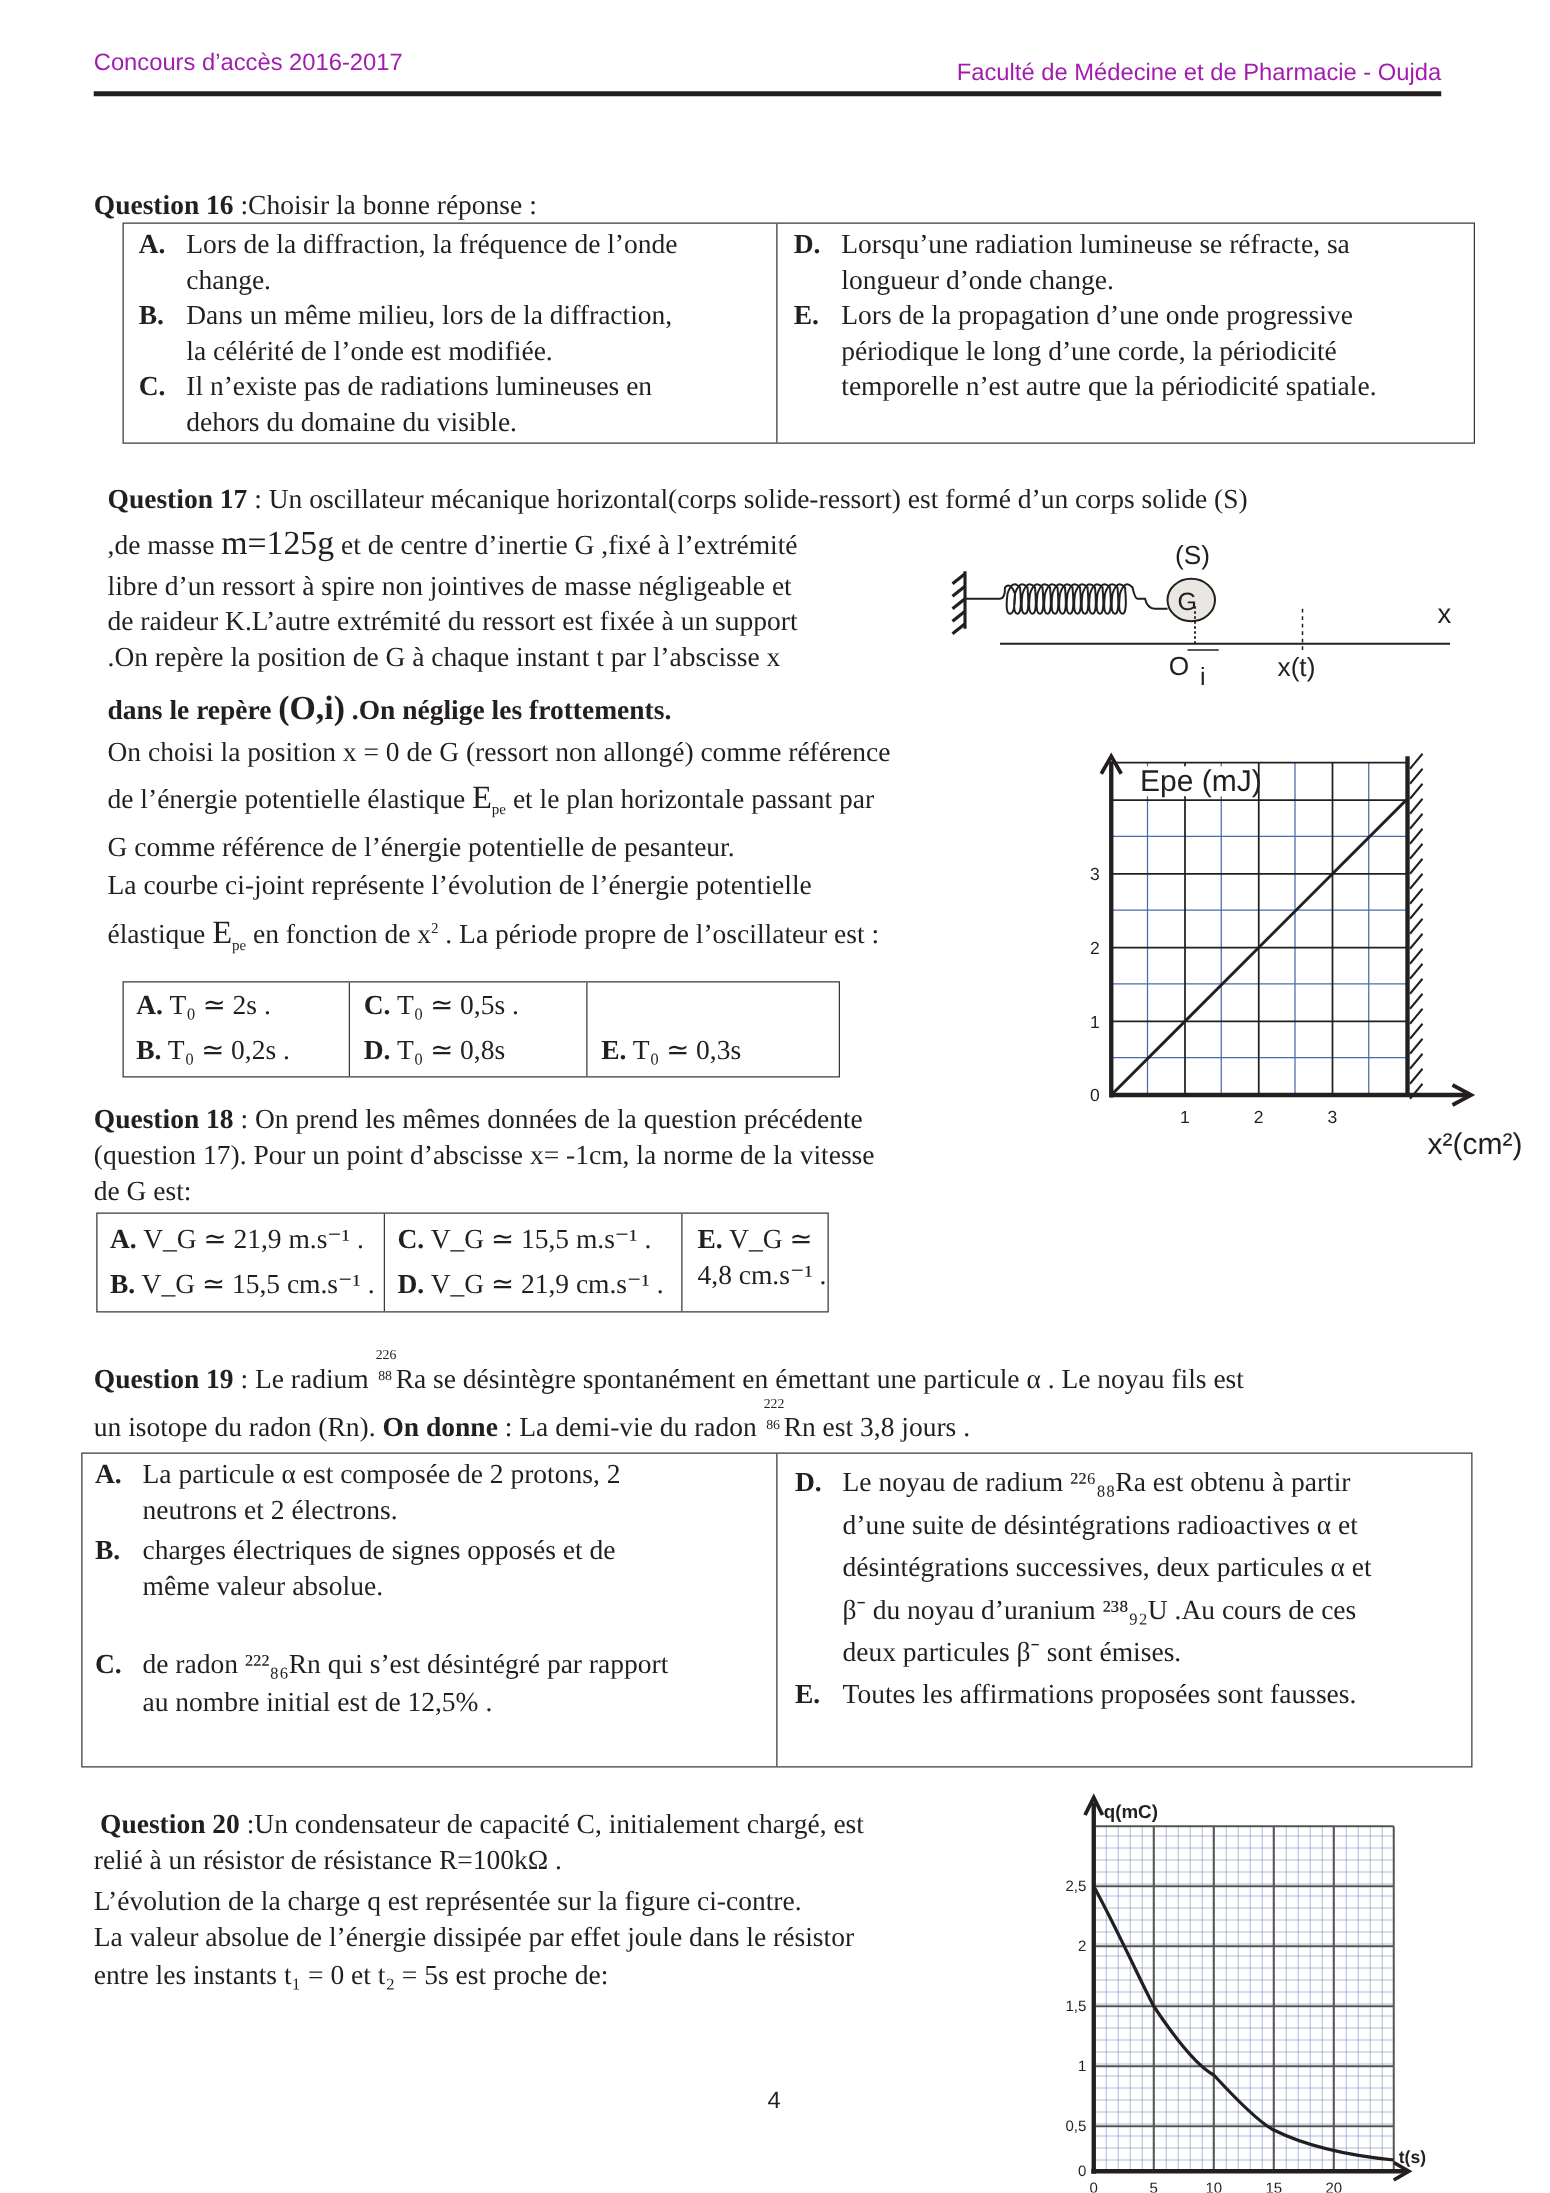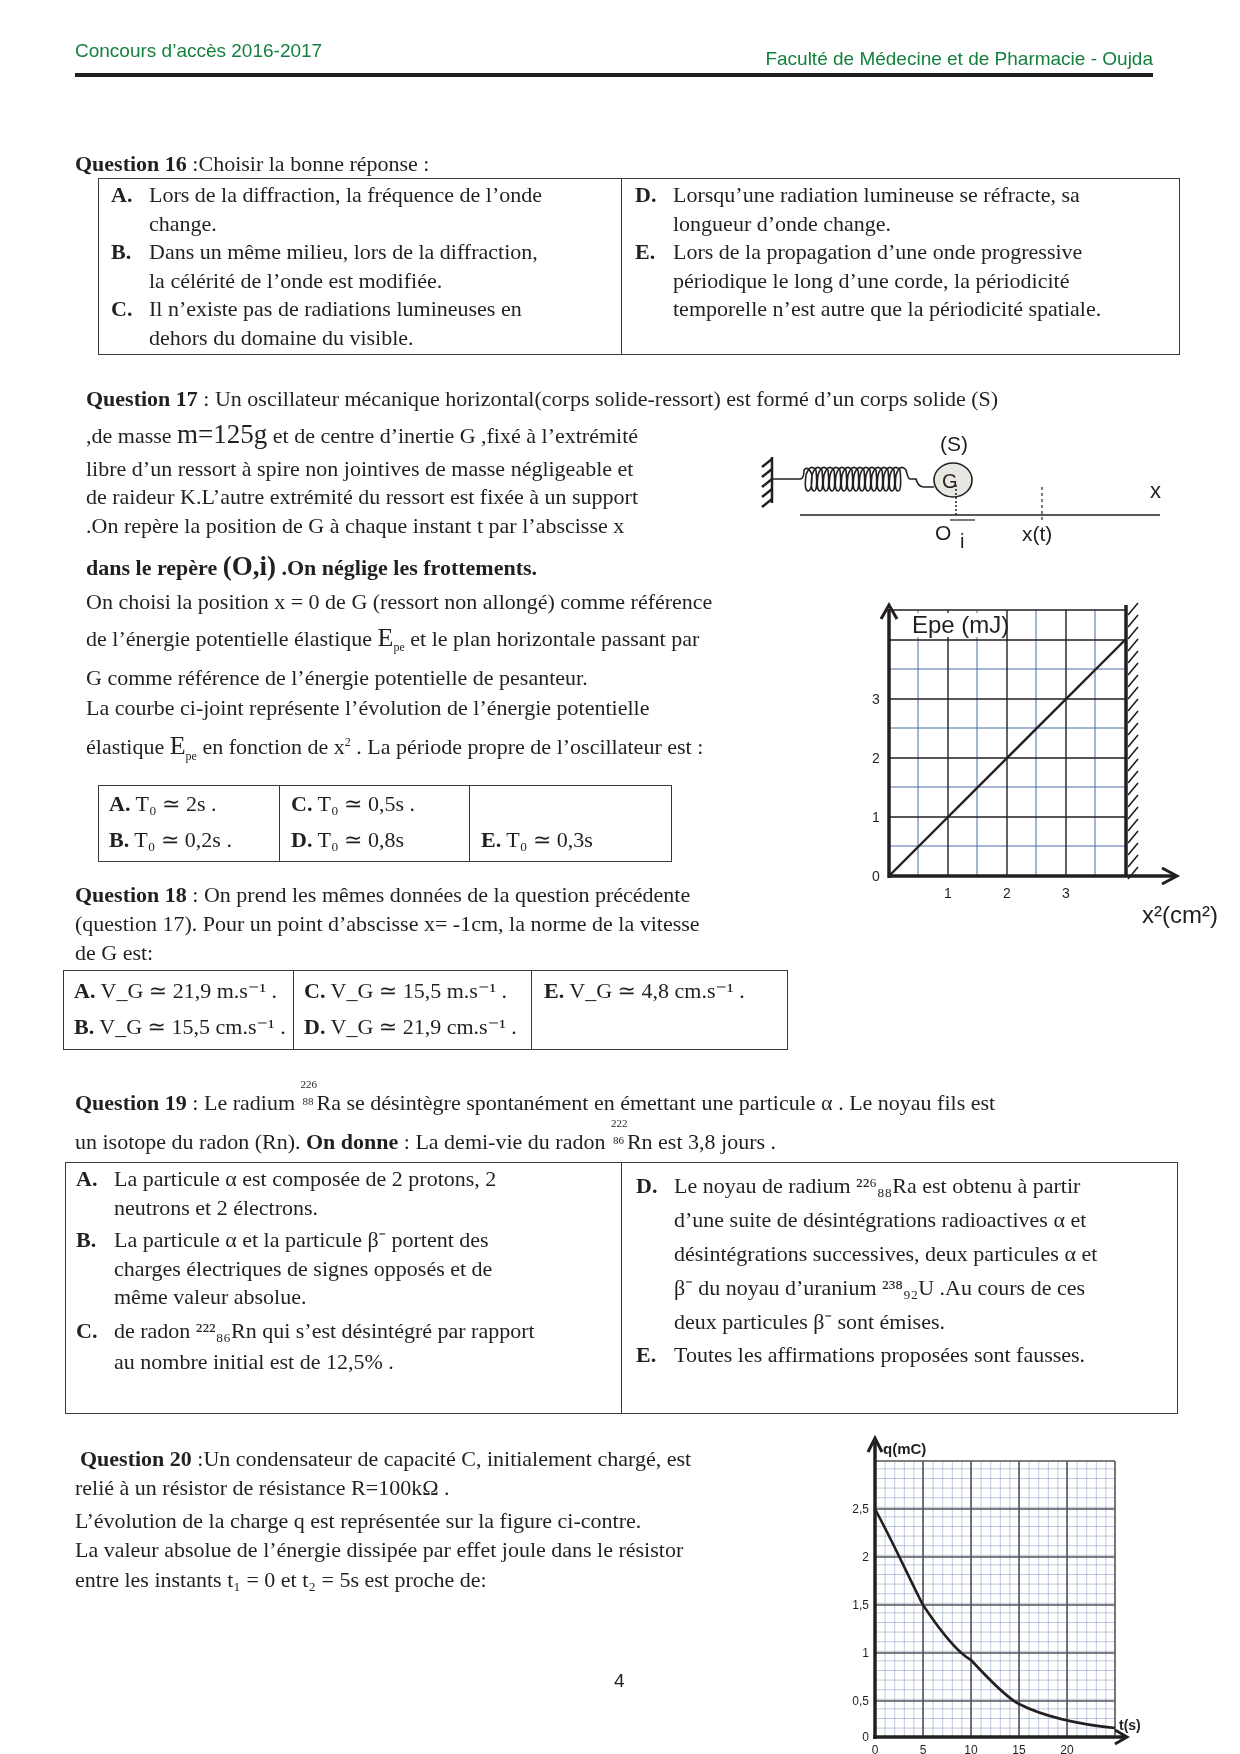--- a/index.html
+++ b/index.html
@@ -1,19 +1,19 @@
 <!DOCTYPE html>
 <html><head>
 <meta charset="utf-8">
 <style>
   html, body { margin:0; padding:0; background:#ffffff; }
   body { width:1240px; height:1754px; position:relative; overflow:hidden; color:#231f20;
          font-family:"Liberation Serif", serif; }
   .abs { position:absolute; }
-  .hdr { font-family:"Liberation Sans", sans-serif; font-size:19px; color:#15803d; }
+  .hdr { font-family:"Liberation Sans", sans-serif; font-size:19px; color:#a21caf; }
   .rule { position:absolute; left:75px; width:1078px; top:73px; height:4px; background:#231f20; }
   .q { font-size:22px; line-height:28px; white-space:nowrap; }
   .q b { font-weight:bold; }
   .box { position:absolute; border:1.5px solid #3a3a3a; box-sizing:border-box; }
   .vdiv { position:absolute; top:0; bottom:0; width:0; border-left:1.5px solid #3a3a3a; }
   .opt { position:absolute; font-size:22px; line-height:28.5px; }
   .opt .lab { position:absolute; left:0; font-weight:bold; }
   .opt .txt { display:block; padding-left:38px; }
   sub, sup { font-size:12px; }
   .iso { display:inline-block; position:relative; width:16px; height:22px; vertical-align:baseline; }
@@ -182,21 +182,21 @@
   <div class="opt" style="left:192px;top:4px;"><b>C.</b> <span>T₀ ≃ 0,5s .</span></div>
   <div class="opt" style="left:192px;top:40px;"><b>D.</b> <span>T₀ ≃ 0,8s</span></div>
   <div class="opt" style="left:382px;top:4px;margin-top:36px;"><b>E.</b> <span>T₀ ≃ 0,3s</span></div>
 </div>
 
 <div class="abs q" style="left:75px;top:881px;">
   <b>Question 18</b><span> : On prend les mêmes données de la question précédente</span>
 </div>
 <div class="abs q" style="left:75px;top:910px;">(question 17). Pour  un point d’abscisse x= -1cm, la norme de la vitesse</div>
 <div class="abs q" style="left:75px;top:939px;">de  G  est:</div>
-<div class="box" style="left:63px;top:970px;width:725px;height:80px;">
+<div class="box" style="left:77px;top:970px;width:586px;height:80px;">
   <div class="vdiv" style="left:229px;"></div>
   <div class="vdiv" style="left:467px;"></div>
   <div class="opt" style="left:10px;top:6px;"><b>A.</b> <span>V_G ≃ 21,9 m.s⁻¹ .</span></div>
   <div class="opt" style="left:10px;top:42px;"><b>B.</b> <span>V_G ≃ 15,5 cm.s⁻¹ .</span></div>
   <div class="opt" style="left:240px;top:6px;"><b>C.</b> <span>V_G ≃ 15,5 m.s⁻¹ .</span></div>
   <div class="opt" style="left:240px;top:42px;"><b>D.</b> <span>V_G ≃ 21,9 cm.s⁻¹ .</span></div>
   <div class="opt" style="left:480px;top:6px;"><b>E.</b> <span>V_G ≃ 4,8 cm.s⁻¹ .</span></div>
 </div>
 
 <div class="abs q" style="left:75px;top:1088px;">
@@ -207,21 +207,20 @@
 </div>
 <div class="box" style="left:65px;top:1162px;width:1113px;height:252px;">
   <div class="vdiv" style="left:555px;"></div>
   <div class="opt" style="left:10px;top:2px;width:540px;">
     <span class="lab">A.</span>
     <span class="txt">La particule α  est composée de 2 protons, 2</span>
     <span class="txt">neutrons et 2 électrons.</span>
   </div>
   <div class="opt" style="left:10px;top:63px;width:540px;">
     <span class="lab">B.</span>
-    <span class="txt">La particule α  et la particule β⁻  portent des</span>
     <span class="txt">charges électriques de signes opposés et de</span>
     <span class="txt">même valeur absolue.</span>
   </div>
   <div class="opt" style="left:10px;top:152px;width:540px;line-height:31px;">
     <span class="lab">C.</span>
     <span class="txt">de radon ²²²₈₆Rn qui s’est désintégré par rapport</span>
     <span class="txt">au nombre initial est de 12,5% .</span>
   </div>
   <div class="opt" style="left:570px;top:6px;width:530px;line-height:34px;">
     <span class="lab">D.</span>

